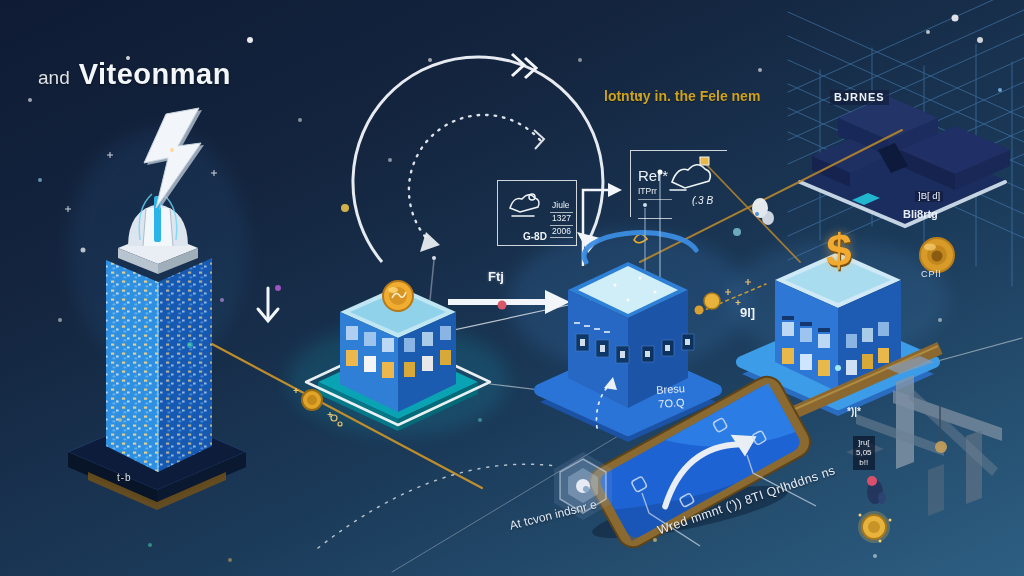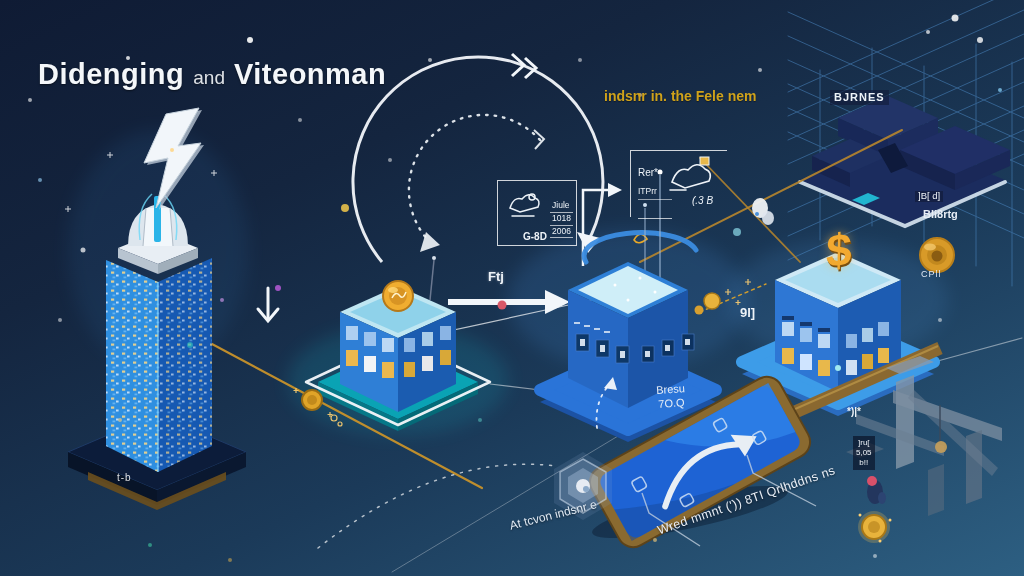--- a/index.html
+++ b/index.html
@@ -16,29 +16,29 @@
   .title .small{font-size:19px;font-weight:400;opacity:.9;}
   .subtitle{left:604px;top:86px;width:240px;font-size:14px;font-weight:bold;
             color:#cfa21b;line-height:20px;text-shadow:0 1px 1px rgba(0,0,0,.4);}
   .panel-rule{left:497px;top:180px;width:78px;height:64px;
               border:1.5px solid rgba(255,255,255,.8);}
   .panel-rule .corner{position:absolute;left:5px;bottom:3px;font-size:10px;font-weight:bold;padding-left:20px;}
   .panel-rule .col{position:absolute;right:3px;top:20px;text-align:left;font-size:8.5px;}
   .panel-rule .col div{border-bottom:1px solid rgba(255,255,255,.65);padding:0 2px 1px 2px;margin-bottom:1px;}
   .panel-ree{left:630px;top:150px;width:96px;height:66px;
              border-left:1.5px solid rgba(255,255,255,.8);border-top:1.5px solid rgba(255,255,255,.8);}
-  .panel-ree .tag{position:absolute;left:7px;top:16px;font-size:10px;}
+  .panel-ree .tag{position:absolute;left:7px;top:16px;font-size:15px;}
   .panel-ree .rows{position:absolute;left:7px;top:36px;font-size:8.5px;border-bottom:1px solid rgba(255,255,255,.7);padding-bottom:18px;}
   .panel-ree .rows:after{content:"";display:block;width:34px;border-bottom:1px solid rgba(255,255,255,.55);margin-top:2px;}
   .panel-ree .val{position:absolute;left:61px;top:44px;font-size:10px;font-style:italic;}
   .arrow-label{left:488px;top:270px;font-size:13px;font-weight:bold;text-shadow:0 0 3px rgba(255,255,255,.4);}
   .coin-glyph{left:740px;top:306px;font-size:13px;font-weight:bold;}
   .wf-label{left:830px;top:90px;font-size:11px;font-weight:bold;background:rgba(18,28,58,.65);padding:1px 4px;letter-spacing:1px;}
   .wf-chip1{left:915px;top:191px;font-size:9.5px;background:rgba(14,24,50,.55);padding:0 3px;}
-  .wf-chip2{left:903px;top:208px;font-size:11px;font-weight:bold;color:#e8eef6;margin-left:20px;}
+  .wf-chip2{left:903px;top:208px;font-size:11px;font-weight:bold;color:#e8eef6;}
   .wf-coin-label{left:921px;top:269px;font-size:9px;color:#dfe8f4;letter-spacing:1px;}
   .crane-label{left:847px;top:406px;font-size:10px;font-weight:bold;}
   .crane-chip{left:844px;top:436px;font-size:8px;background:rgba(8,16,36,.65);
               padding:2px 3px;text-align:center;line-height:1.25;margin-left:9px;}
   .phone-top{left:636px;top:382px;width:70px;text-align:center;font-size:11px;color:#e6edf6;
              transform:rotate(-4deg);line-height:1.3;}
   .phone-caption{left:652px;top:488px;width:220px;font-size:12.5px;color:#e8eef6;letter-spacing:.4px;
                  transform:rotate(-19deg);transform-origin:50% 50%;text-shadow:0 1px 2px rgba(0,0,0,.5);}
   .hex-caption{left:508px;top:504px;width:130px;font-size:12px;color:#dfe8f2;
                transform:rotate(-14deg);text-shadow:0 1px 2px rgba(0,0,0,.5);}
@@ -414,34 +414,33 @@
         <circle cx="230" cy="560" r="2" fill="#e8b84b" opacity=".5"></circle>
     <g stroke="#ffffff" stroke-width="1" opacity=".8">
       <path d="M68,206 v6 M65,209 h6"></path>
           <path d="M110,152 v6 M107,155 h6"></path>
           <path d="M214,170 v6 M211,173 h6"></path>
     </g>
   </g>
 </svg>
 
 <div class="lbl title">
-  <span class="big">Didenging</span>
   <span class="small">and</span>
   <span class="big">Viteonman</span>
 </div>
 
 <div class="lbl subtitle">
-  <div>indsnr in. the Fele nem</div>
+  <div>lotntuy in. the Fele nem</div>
 </div>
 
 <div class="lbl panel-rule">
   <div class="corner">G-8D</div>
   <div class="col">
     <div>Jiule</div>
-    <div>1018</div>
+    <div>1327</div>
     <div>2006</div>
   </div>
 </div>
 
 <div class="lbl panel-ree">
   <div class="tag">Rer*</div>
   <div class="rows">ITPrr</div>
   <div class="val">(.3 B</div>
 </div>
 

